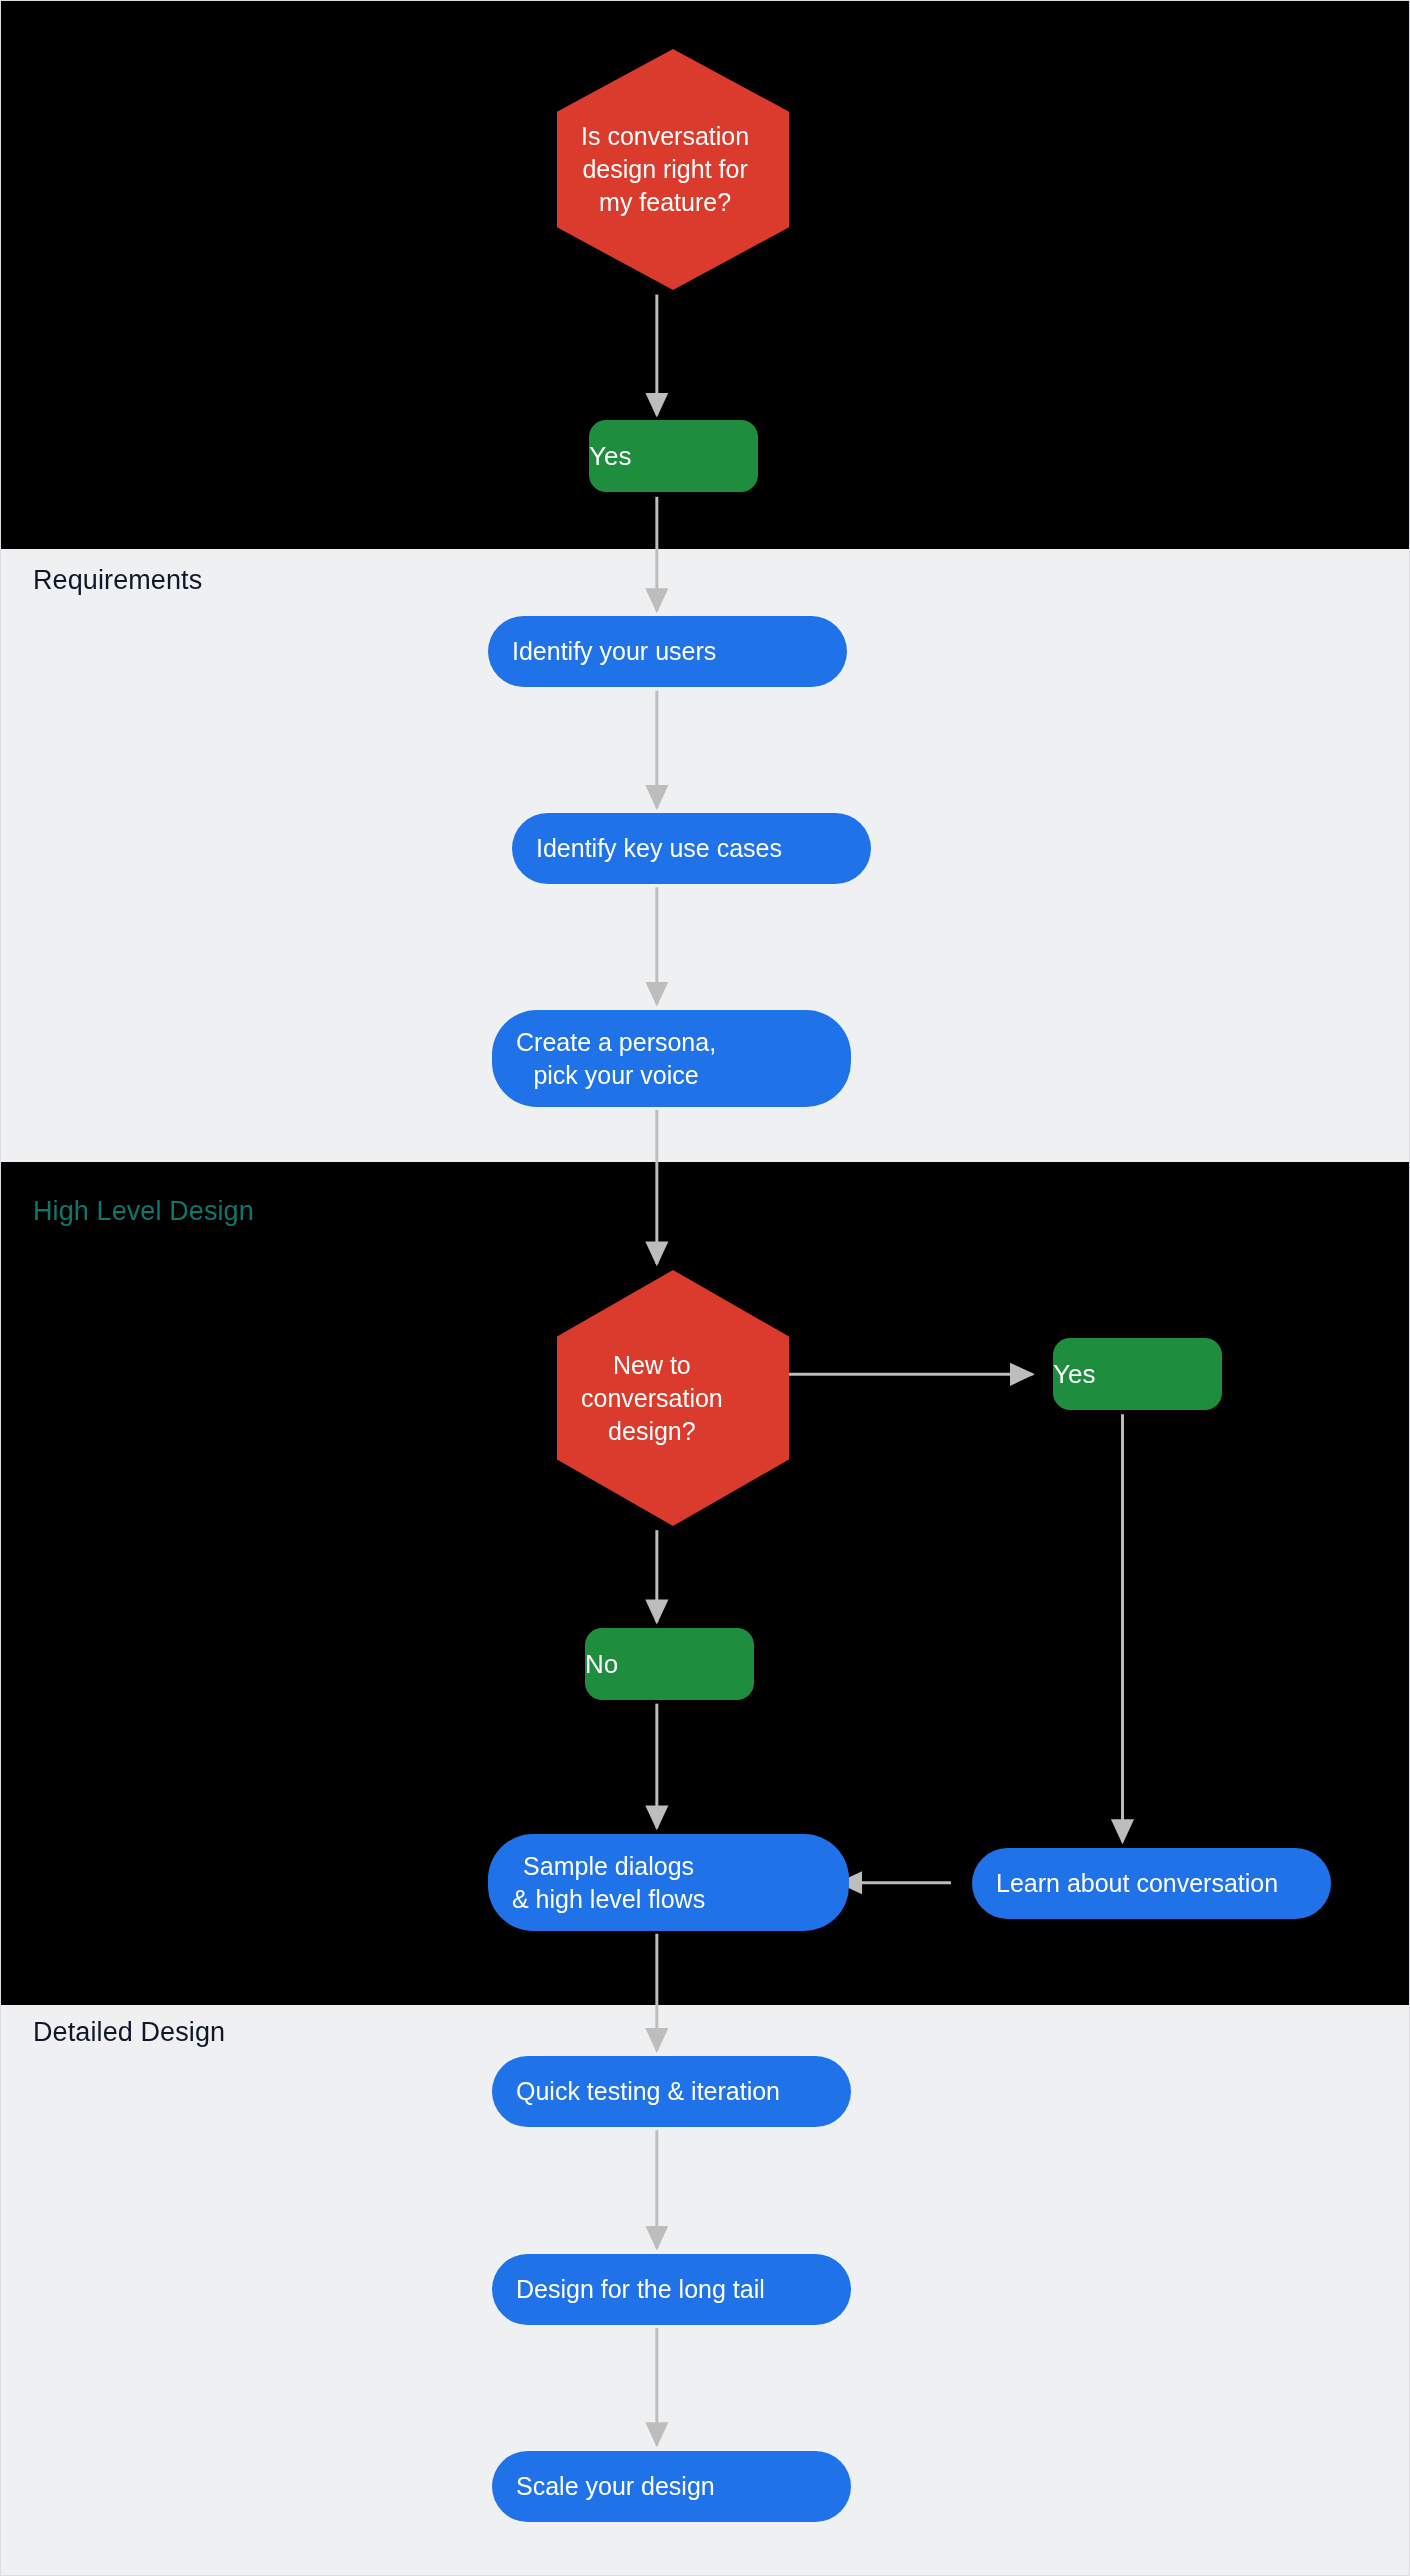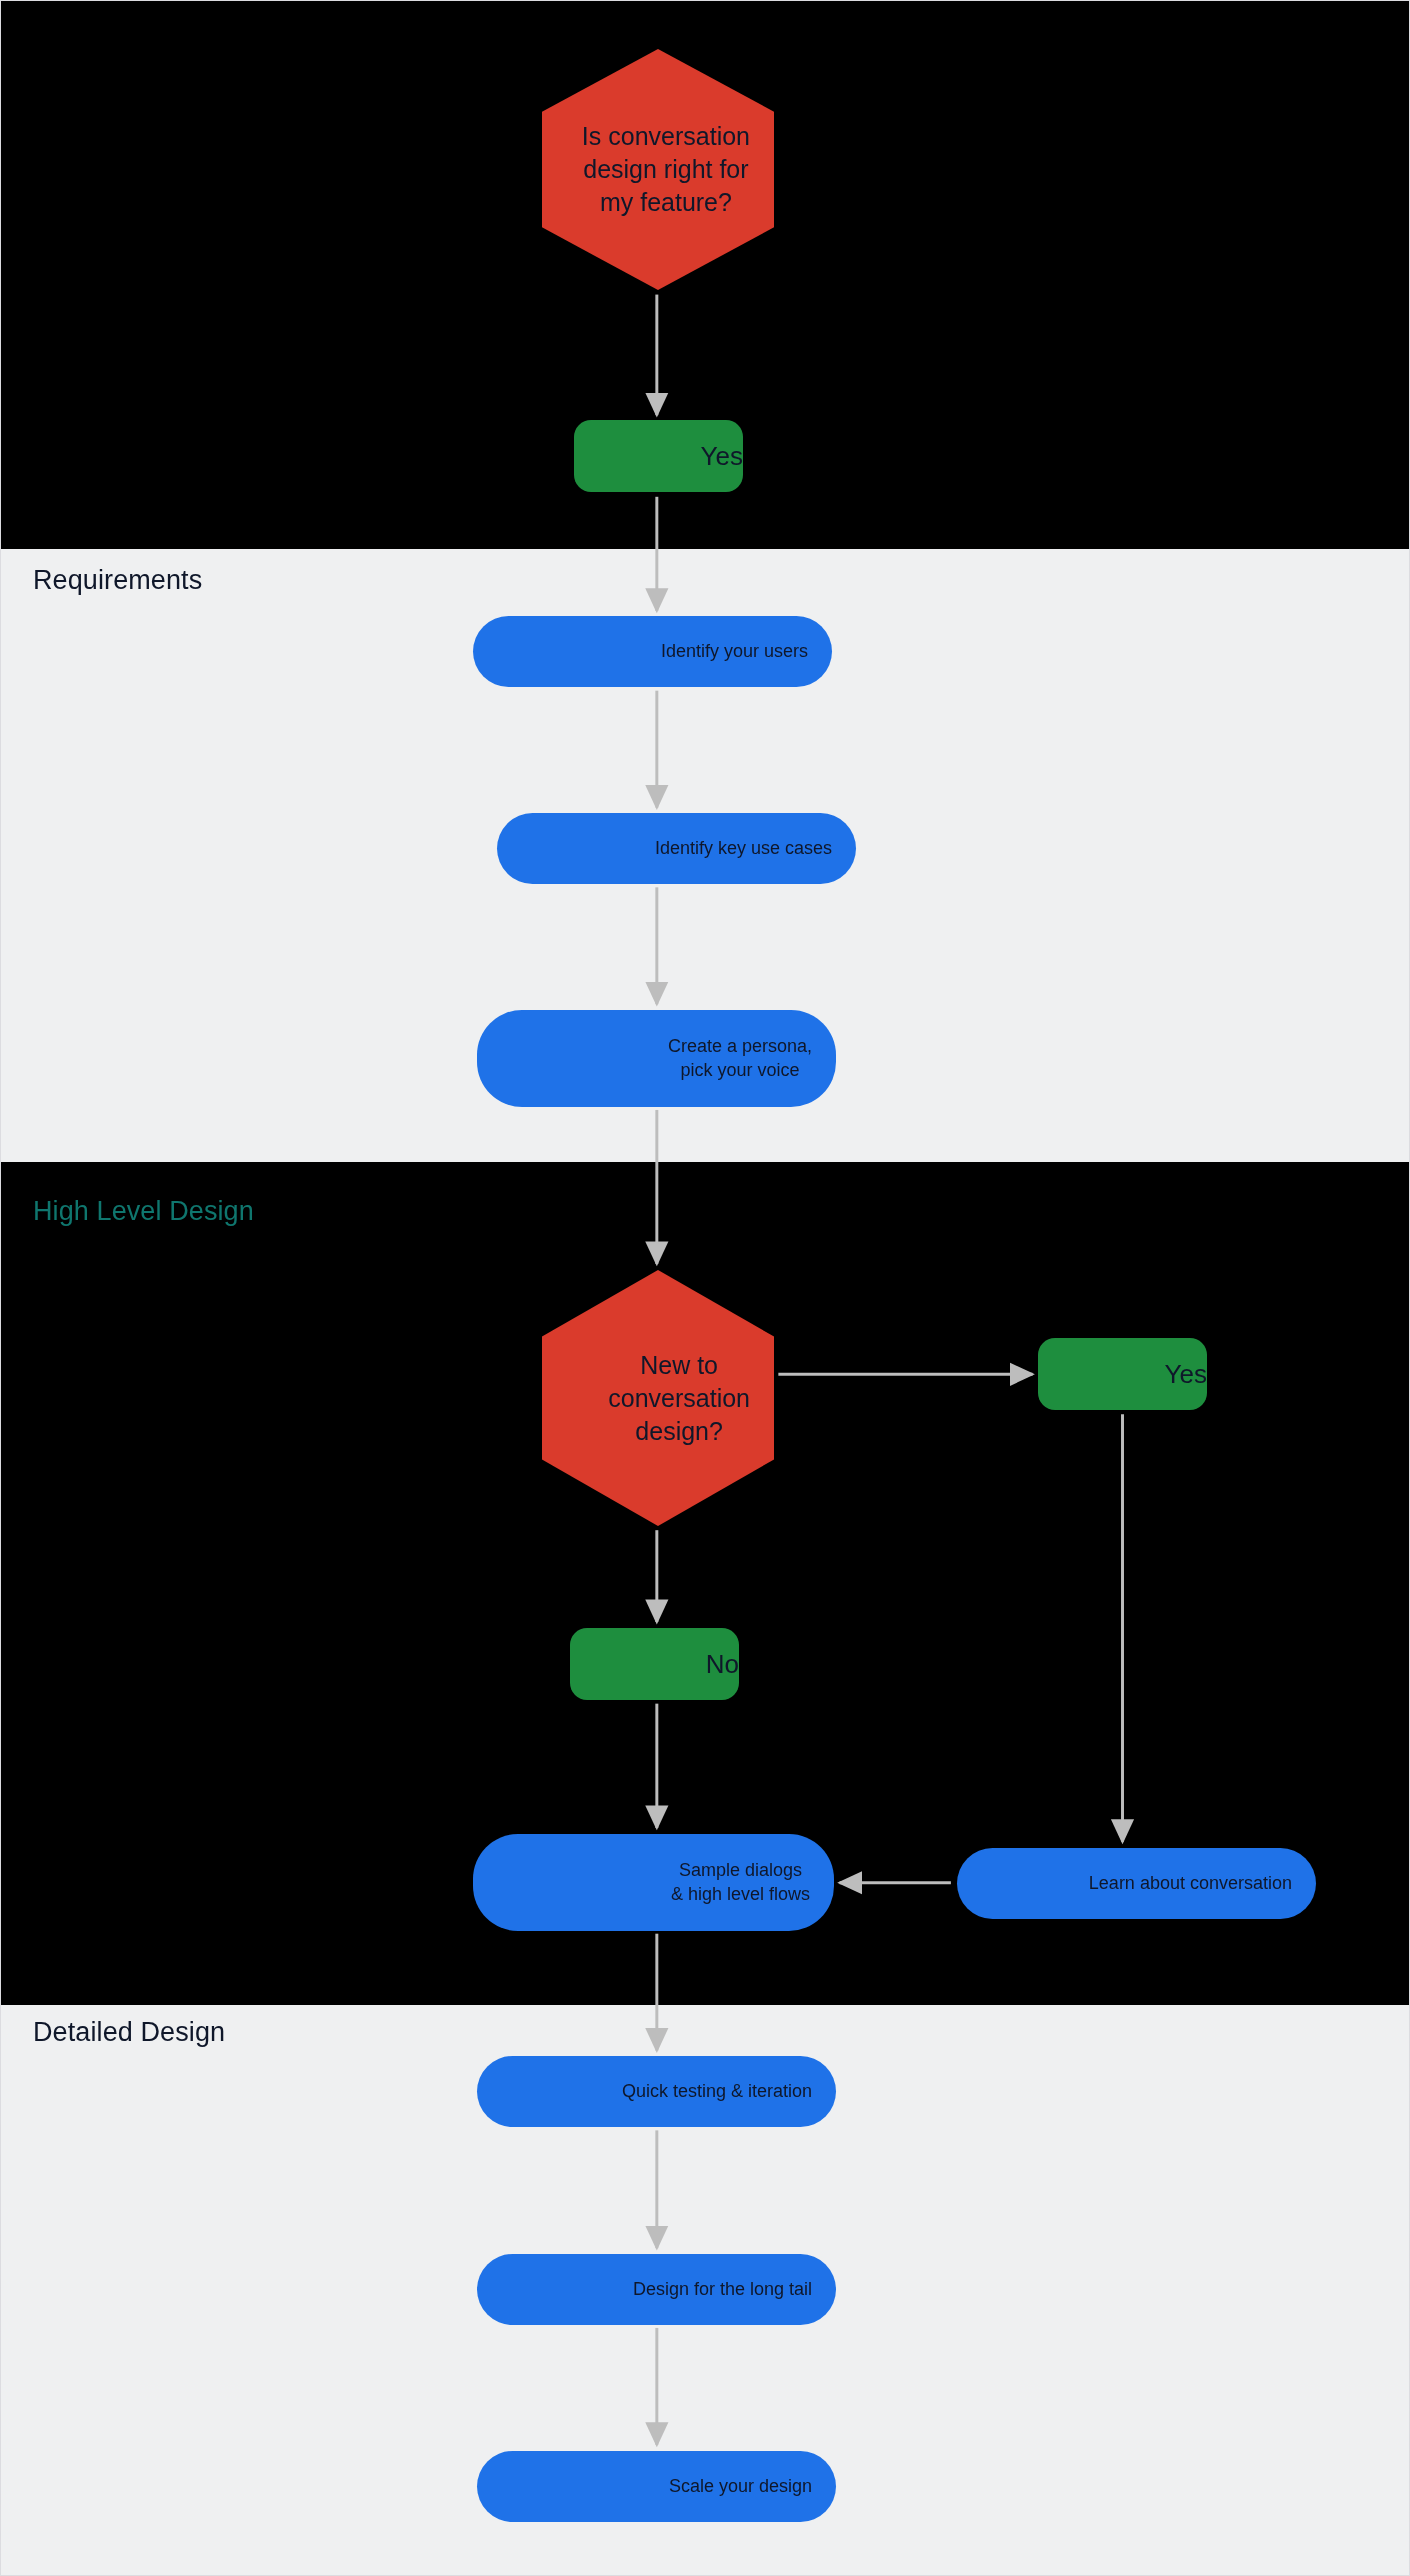--- a/index.html
+++ b/index.html
@@ -56,44 +56,45 @@
     width: 1410px;
     height: 2576px;
     pointer-events: none;
   }
 
   
   .node {
     position: absolute;
     display: flex;
     align-items: center;
-    justify-content: flex-end;
+    justify-content: flex-start;
     text-align: center;
-    color: #0f172a;
+    color: #ffffff;
     box-sizing: border-box;
     line-height: 1.32;
+    margin-left: 15px;
   }
 
   .node-hex {
     clip-path: polygon(50% 0%, 100% 26%, 100% 74%, 50% 100%, 0% 74%, 0% 26%);
     background: #da3b2c;
     font-size: 25px;
     padding: 0 24px;
   }
 
   .node-green {
     background: #1e8e3e;
     border-radius: 17px;
     font-size: 26px;
   }
 
   .node-blue {
     background: #1f72e8;
     border-radius: 45px;
-    font-size: 18px;
+    font-size: 25px;
     padding: 0 24px;
   }
 
   
   #node-q1   { left: 541px; top: 48px;   width: 232px; height: 241px; }
   #node-yes1 { left: 573px; top: 419px;  width: 169px; height: 72px; }
 
   #node-users    { left: 472px; top: 615px;  width: 359px; height: 71px; }
   #node-usecases { left: 496px; top: 812px;  width: 359px; height: 71px; }
   #node-persona  { left: 476px; top: 1009px; width: 359px; height: 97px; }

